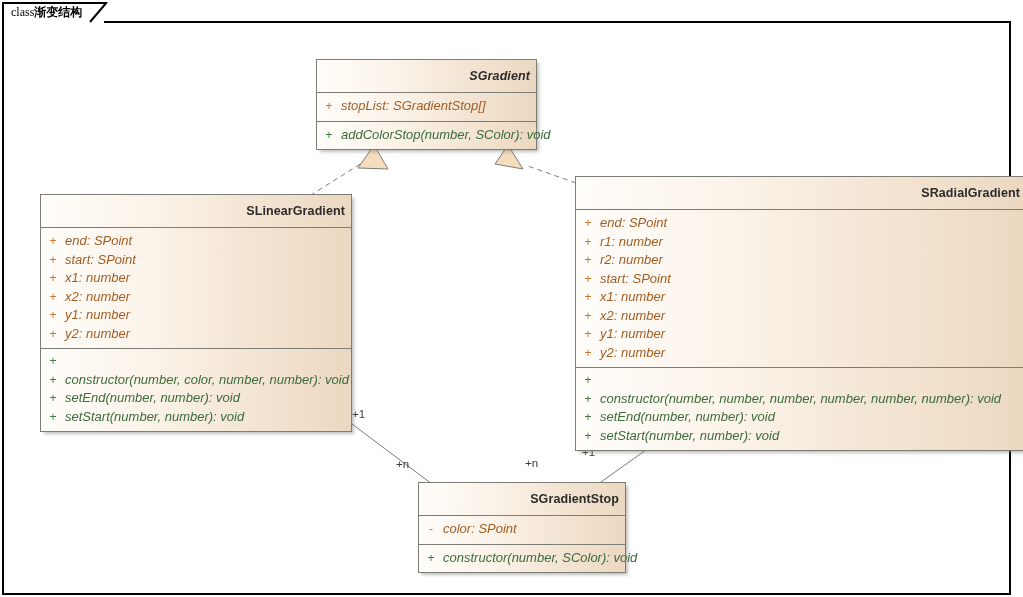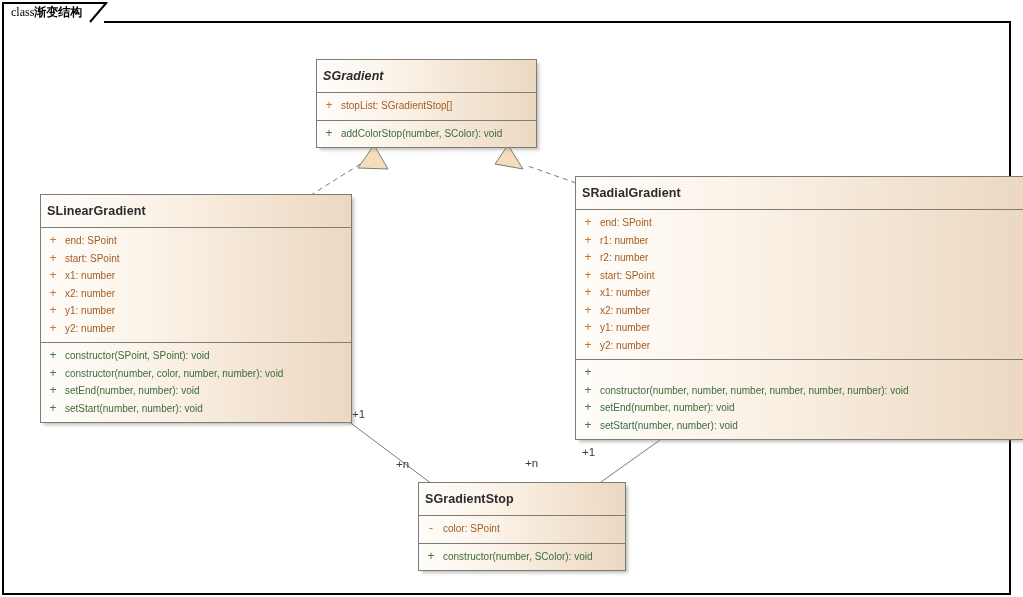--- a/index.html
+++ b/index.html
@@ -78,21 +78,21 @@
   
   .uml-class {
     position: absolute;
     box-sizing: border-box;
     border: 1px solid #7d7d78;
     background: linear-gradient(to right, #fffdfa 0%, #fbf3e9 35%, #f2e2cf 75%, #ecd8c1 100%);
     box-shadow: 3px 3px 3px -1px rgba(120,118,115,0.45);
     font-size: 12px;
   }
   .uml-title {
-    text-align: left;
+    text-align: right;
     font-weight: bold;
     color: #2b2b2b;
     padding: 9px 6px 9px 6px;
     border-bottom: 1px solid #7d7d78;
     font-size: 12.5px;
     letter-spacing: 0.1px;
   }
   .uml-title.abstract {
     font-style: italic;
   }
@@ -109,21 +109,22 @@
     line-height: 17.5px;
     white-space: nowrap;
   }
   .uml-mod {
     width: 24px;
     flex: 0 0 24px;
     text-align: center;
     font-size: 12px;
   }
   .uml-text {
-    font-size: 10px;
+    font-size: 13px;
+    font-style: italic;
   }
   .sec-attr .uml-mod { color: #c8762e; }
   .sec-attr .uml-text { color: #a35c22; }
   .sec-op .uml-mod  { color: #3f7a3f; }
   .sec-op .uml-text { color: #3c6b3c; }
 
   
   .edges {
     position: absolute;
     left: 0; top: 0;
@@ -225,21 +226,20 @@
         <span class="uml-text">y1: number</span>
       </div>
       <div class="uml-row">
         <span class="uml-mod">+</span>
         <span class="uml-text">y2: number</span>
       </div>
     </div>
     <div class="uml-section sec-op">
       <div class="uml-row">
         <span class="uml-mod">+</span>
-        <span class="uml-text">constructor(SPoint, SPoint): void</span>
       </div>
       <div class="uml-row">
         <span class="uml-mod">+</span>
         <span class="uml-text">constructor(number, color, number, number): void</span>
       </div>
       <div class="uml-row">
         <span class="uml-mod">+</span>
         <span class="uml-text">setEnd(number, number): void</span>
       </div>
       <div class="uml-row">

